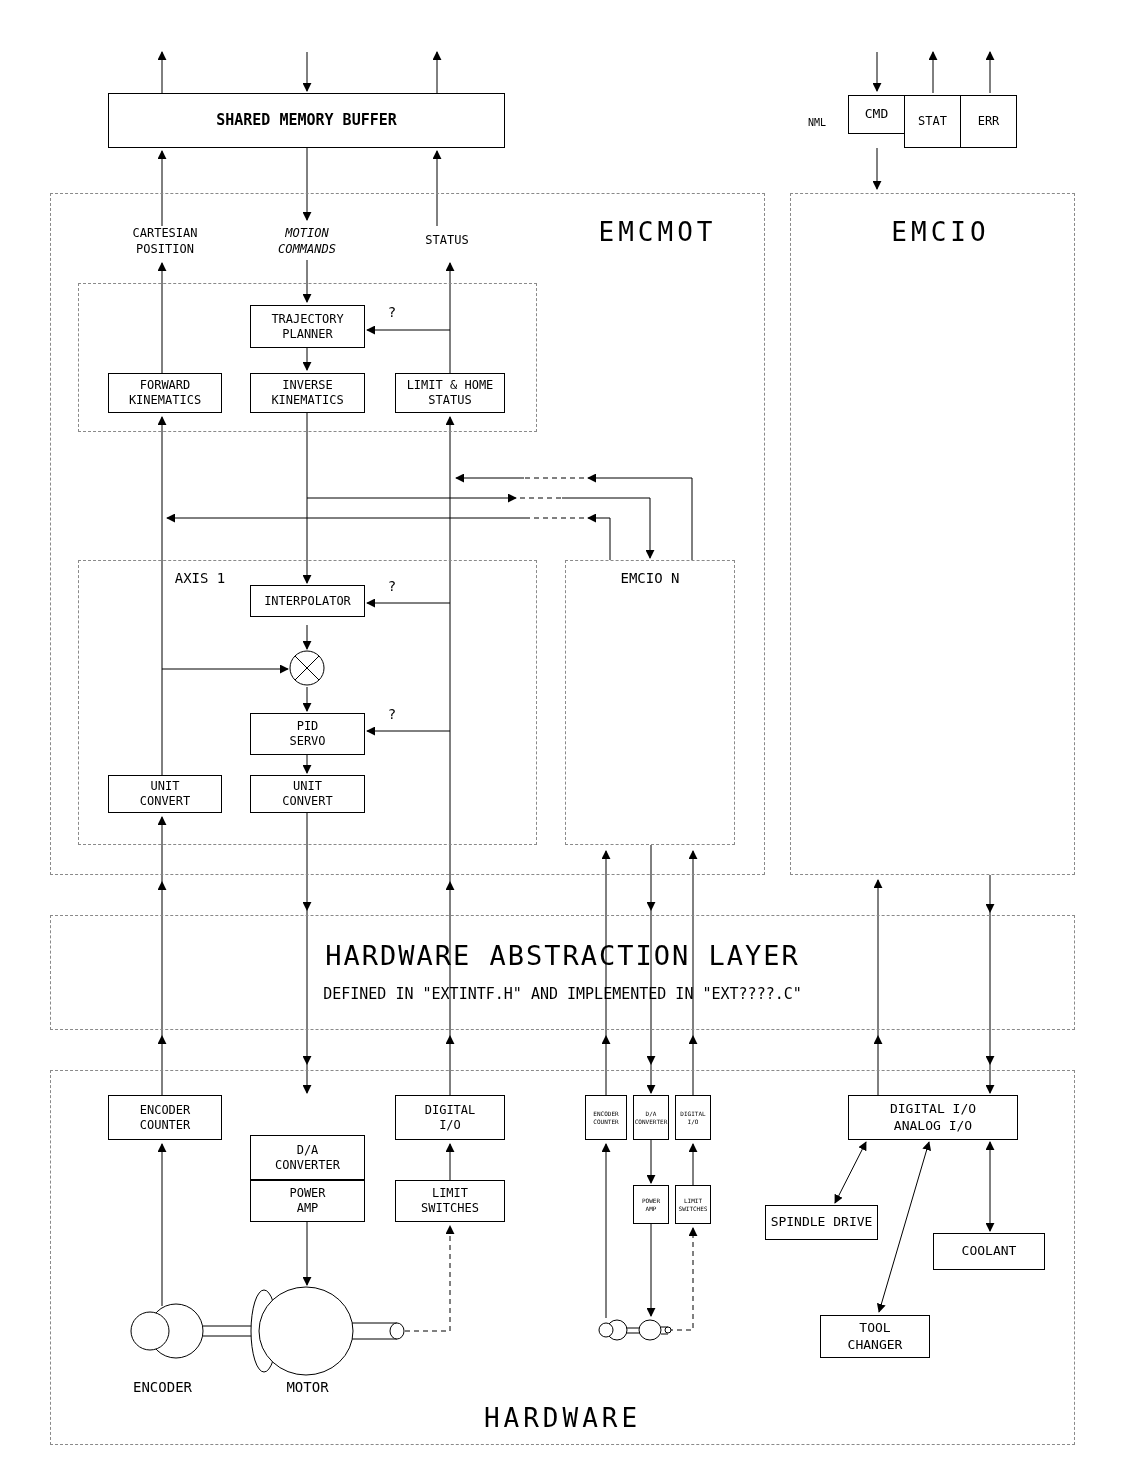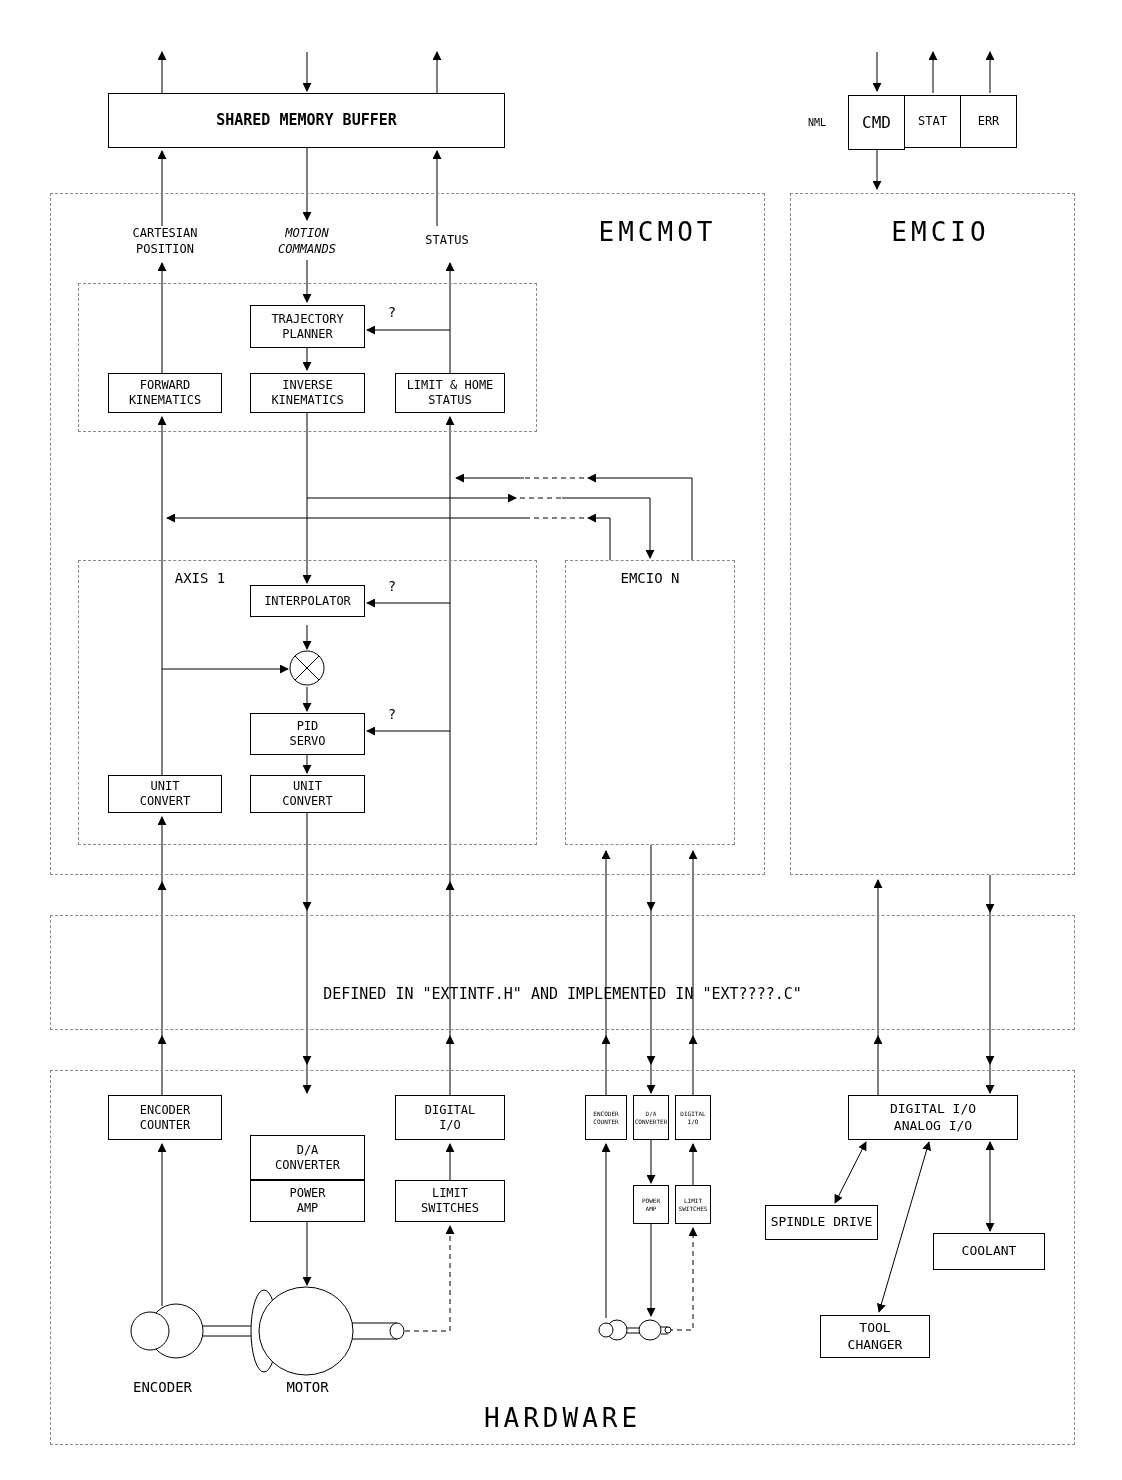--- a/index.html
+++ b/index.html
@@ -171,21 +171,21 @@
   <div class="dashedbox" style="left:790px; top:193px; width:285px; height:682px;"></div>
   <div class="dashedbox" style="left:78px; top:283px; width:459px; height:149px;"></div>
   <div class="dashedbox" style="left:78px; top:560px; width:459px; height:285px;"></div>
   <div class="dashedbox" style="left:565px; top:560px; width:170px; height:285px;"></div>
   <div class="dashedbox" style="left:50px; top:915px; width:1025px; height:115px;"></div>
   <div class="dashedbox" style="left:50px; top:1070px; width:1025px; height:375px;"></div>
 
   <div class="box" style="left:108px; top:93px; width:397px; height:55px; font-size:15px;font-weight:bold;">SHARED MEMORY BUFFER</div>
 
   <div class="lbl" style="left:792px; top:111px; width:50px; height:22px; font-size:10px;">NML</div>
-  <div class="box" style="left:848px; top:95px; width:57px; height:55px; font-size:16px;">CMD</div>
+  <div class="box" style="left:848px; top:95px; width:57px; height:39px; font-size:13px;">CMD</div>
   <div class="box" style="left:904px; top:95px; width:57px; height:53px; font-size:12px;">STAT</div>
   <div class="box" style="left:960px; top:95px; width:57px; height:53px; font-size:12px;">ERR</div>
 
   <div class="lbl sectlbl" style="left:585px; top:216px; width:145px; height:34px;">EMCMOT</div>
   <div class="lbl sectlbl" style="left:878px; top:216px; width:125px; height:34px;">EMCIO</div>
 
   <div class="lbl" style="left:110px; top:224px; width:110px; height:36px;">CARTESIAN
 POSITION</div>
   <div class="lbl" style="left:252px; top:224px; width:110px; height:36px;font-style:italic;">MOTION
 COMMANDS</div>
@@ -207,20 +207,21 @@
   <div class="lbl q" style="left:383px; top:705px; width:18px; height:18px;">?</div>
   <div class="box" style="left:250px; top:713px; width:115px; height:42px; font-size:12px;">PID
 SERVO</div>
   <div class="box" style="left:108px; top:775px; width:114px; height:38px; font-size:12px;">UNIT
 CONVERT</div>
   <div class="box" style="left:250px; top:775px; width:115px; height:38px; font-size:12px;">UNIT
 CONVERT</div>
 
   <div class="lbl" style="left:605px; top:567px; width:90px; height:22px; font-size:14px;">EMCIO N</div>
 
+  <div class="lbl" style="left:50px; top:938px; width:1025px; height:36px; font-size:27px; letter-spacing:2px;">HARDWARE ABSTRACTION LAYER</div>
   <div class="lbl" style="left:50px; top:984px; width:1025px; height:22px; font-size:15px;">DEFINED IN "EXTINTF.H" AND IMPLEMENTED IN "EXT????.C"</div>
 
   <div class="box" style="left:108px; top:1095px; width:114px; height:45px; font-size:12px;">ENCODER
 COUNTER</div>
   <div class="box" style="left:250px; top:1095px; width:115px; height:45px; font-size:12px;margin-top:40px;">D/A
 CONVERTER</div>
   <div class="box" style="left:395px; top:1095px; width:110px; height:45px; font-size:12px;">DIGITAL
 I/O</div>
   <div class="box" style="left:250px; top:1180px; width:115px; height:42px; font-size:12px;">POWER
 AMP</div>

